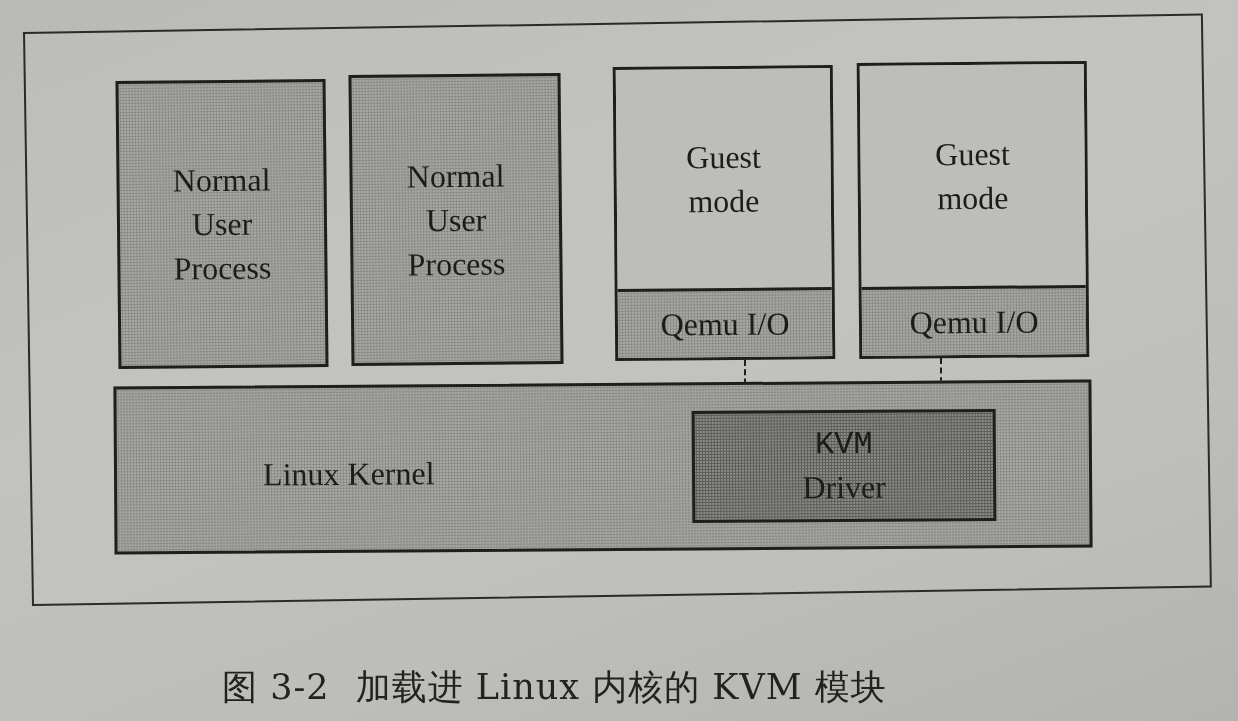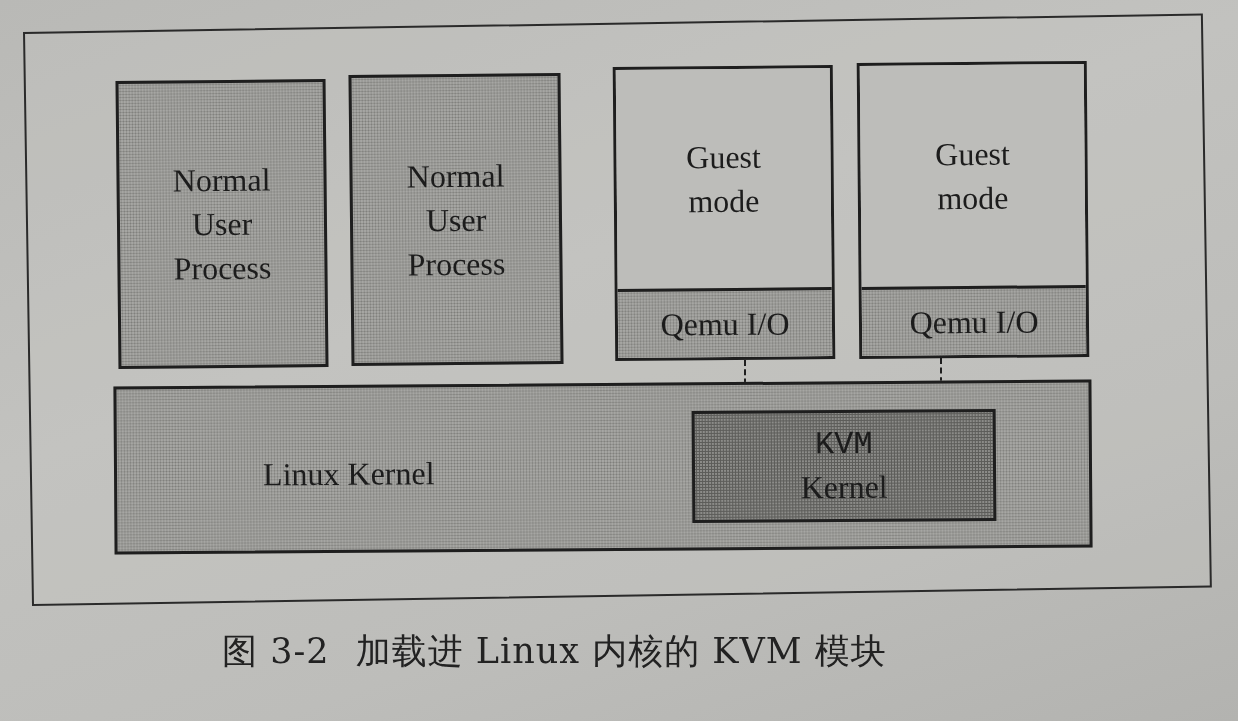--- a/index.html
+++ b/index.html
@@ -37,21 +37,21 @@
     }
     .guest .top { flex: 1; display: flex; flex-direction: column; align-items: center; justify-content: center; background: #bdbdba; }
     .guest .io {
       height: 66px; border-top: 3px solid #1e1e1e;
       display: flex; align-items: center; justify-content: center; font-size: 32px;
     }
     .dash {
       position: absolute; width: 0; border-left: 2px dashed #1e1e1e;
     }
     .caption {
-      position: absolute; left: 222px; top: 628px; font-size: 35px; letter-spacing: 1px;
+      position: absolute; left: 222px; top: 664px; font-size: 35px; letter-spacing: 1px;
       font-family: "DejaVu Serif", "Liberation Serif", serif; color: #222;
     }
     .caption span { margin-right: 14px; }
   </style>
 </head>
 <body>
 
 <div class="frame"></div>
 
 <div class="box dotted" style="left:117px; top:80px; width:210px; height:288px; transform:rotate(-0.6deg);">
@@ -84,19 +84,19 @@
 
 <div class="dash" style="left:744px; top:360px; height:52px;"></div>
 <div class="dash" style="left:940px; top:358px; height:54px;"></div>
 
 <div class="box dotted" style="left:114px; top:383px; width:978px; height:168px; transform:rotate(-0.4deg); align-items:flex-start;">
   <div class="label" style="position:absolute; left:146px; top:64px;">Linux Kernel</div>
 </div>
 
 <div class="box darkdotted" style="left:692px; top:410px; width:304px; height:112px; transform:rotate(-0.4deg);">
   <div class="label" style="line-height:42px;font-family:Liberation Mono, monospace;">KVM</div>
-  <div class="label" style="line-height:42px;">Kernel</div>
+  <div class="label" style="line-height:42px;">Driver</div>
 </div>
 
 <div class="caption">
   <span>图 3-2</span>
   <span>加载进 Linux 内核的 KVM 模块</span>
 </div>
 
 </body></html>

